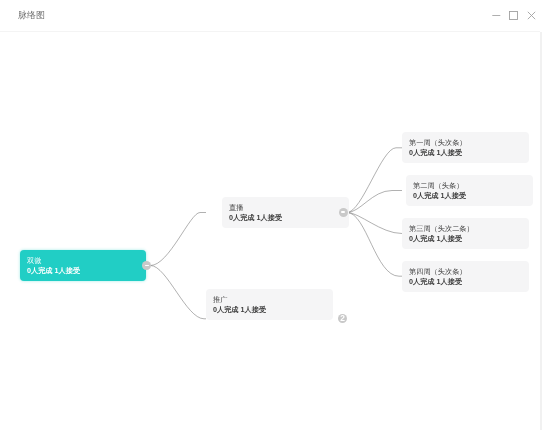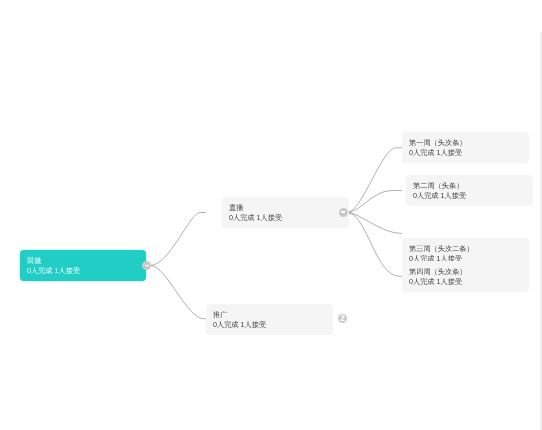--- a/index.html
+++ b/index.html
@@ -22,35 +22,54 @@
   #btn-max{left:498px;}
   #btn-close{left:516px;}
 
   
   .canvas{position:absolute;left:0;top:32px;width:540px;height:398px;background:#ffffff;overflow:hidden;}
   svg.links{position:absolute;left:0;top:0;width:540px;height:398px;}
   .node{position:absolute;box-sizing:border-box;border-radius:4px;background:#f5f5f6;height:31px;}
   .node.root{background:#21cec5;box-shadow:0 0 3px rgba(33,206,197,0.45);margin-left:10px;}
   .ntxt{position:absolute;left:7px;font-size:7.2px;line-height:10px;color:#3d3d3d;white-space:nowrap;}
   .l1{top:6px;}
-  .l2{top:16px;}
+  .l2{top:16px;font-weight:bold;}
   .node.root .ntxt{color:#ffffff;}
   .dot{position:absolute;width:9px;height:9px;border-radius:50%;background:#c9c9c9;
        display:flex;align-items:center;justify-content:center;}
   .dot .minus{width:4px;height:1.4px;background:#ffffff;border-radius:1px;}
   .badge{position:absolute;width:9px;height:9px;border-radius:50%;background:#c9c9c9;
          color:#ffffff;font-size:8.4px;line-height:9.6px;text-align:center;font-weight:bold;}
 </style>
 </head>
 <body>
 
 <div id="root">
   <div class="win">
     <div class="scrollstrip"></div>
 
+    <div class="titlebar">
+      <div class="title">脉络图</div>
+      <div class="tb-sep"></div>
+      <div class="wbtn" id="btn-min">
+        <svg width="11" height="11" viewBox="0 0 11 11">
+          <path d="M1.3 5.5 H9.3" stroke="#a6a6a6" stroke-width="0.9" fill="none"></path>
+        </svg>
+      </div>
+      <div class="wbtn" id="btn-max">
+        <svg width="11" height="11" viewBox="0 0 11 11">
+          <rect x="1.5" y="1.5" width="8" height="8" stroke="#a0a0a0" stroke-width="0.9" fill="none"></rect>
+        </svg>
+      </div>
+      <div class="wbtn" id="btn-close">
+        <svg width="11" height="11" viewBox="0 0 11 11">
+          <path d="M1.8 1.8 L9.2 9.2 M9.2 1.8 L1.8 9.2" stroke="#a0a0a0" stroke-width="0.9" fill="none"></path>
+        </svg>
+      </div>
+    </div>
 
     <div class="canvas">
       <svg class="links" viewBox="0 0 540 398">
         <g fill="none" stroke="#818181" stroke-width="0.62">
           <path d="M136 233.5 L142 233.5"></path>
           <path d="M150.5 233.5 C 169 233.5, 190 180.5, 200 180.5 L 206 180.5"></path>
           <path d="M150.5 233.5 C 166.75 233.5, 186.25 286.8, 204 286.8 L 206 286.8"></path>
           <path d="M333 180.5 L339 180.5"></path>
           <path d="M347 180.5 C 362 180.5, 381.5 115.8, 396 115.8 L 402 115.8"></path>
           <path d="M347 180.5 C 360.5 180.5, 372 158.5, 392 158.5 L 402 158.5"></path>
@@ -68,35 +87,35 @@
       </div>
 
       <div class="node" style="left: 222px; top: 165px; width: 127px;">
         <div class="ntxt l1">直播</div>
         <div class="ntxt l2">0人完成 1人接受</div>
       </div>
       <div class="dot" style="left:338.5px;top:175.5px;">
         <span class="minus"></span>
       </div>
 
-      <div class="node" style="left: 206px; top: 272px; width: 127px;">
+      <div class="node" style="left: 206px; top: 257px; width: 127px;">
         <div class="ntxt l1">推广</div>
         <div class="ntxt l2">0人完成 1人接受</div>
       </div>
       <div class="badge" style="left:338px;top:282px;">2</div>
 
       <div class="node" style="left: 402px; top: 100px; width: 127px;">
         <div class="ntxt l1">第一周（头次条）</div>
         <div class="ntxt l2">0人完成 1人接受</div>
       </div>
       <div class="node" style="left: 406px; top: 143px; width: 127px;">
         <div class="ntxt l1">第二周（头条）</div>
         <div class="ntxt l2">0人完成 1人接受</div>
       </div>
-      <div class="node" style="left: 402px; top: 186px; width: 127px; margin-top: 20px;">
+      <div class="node" style="left: 402px; top: 186px; width: 127px;">
         <div class="ntxt l1">第三周（头次二条）</div>
         <div class="ntxt l2">0人完成 1人接受</div>
       </div>
       <div class="node" style="left: 402px; top: 229px; width: 127px;">
         <div class="ntxt l1">第四周（头次条）</div>
         <div class="ntxt l2">0人完成 1人接受</div>
       </div>
     </div>
 
   </div>

